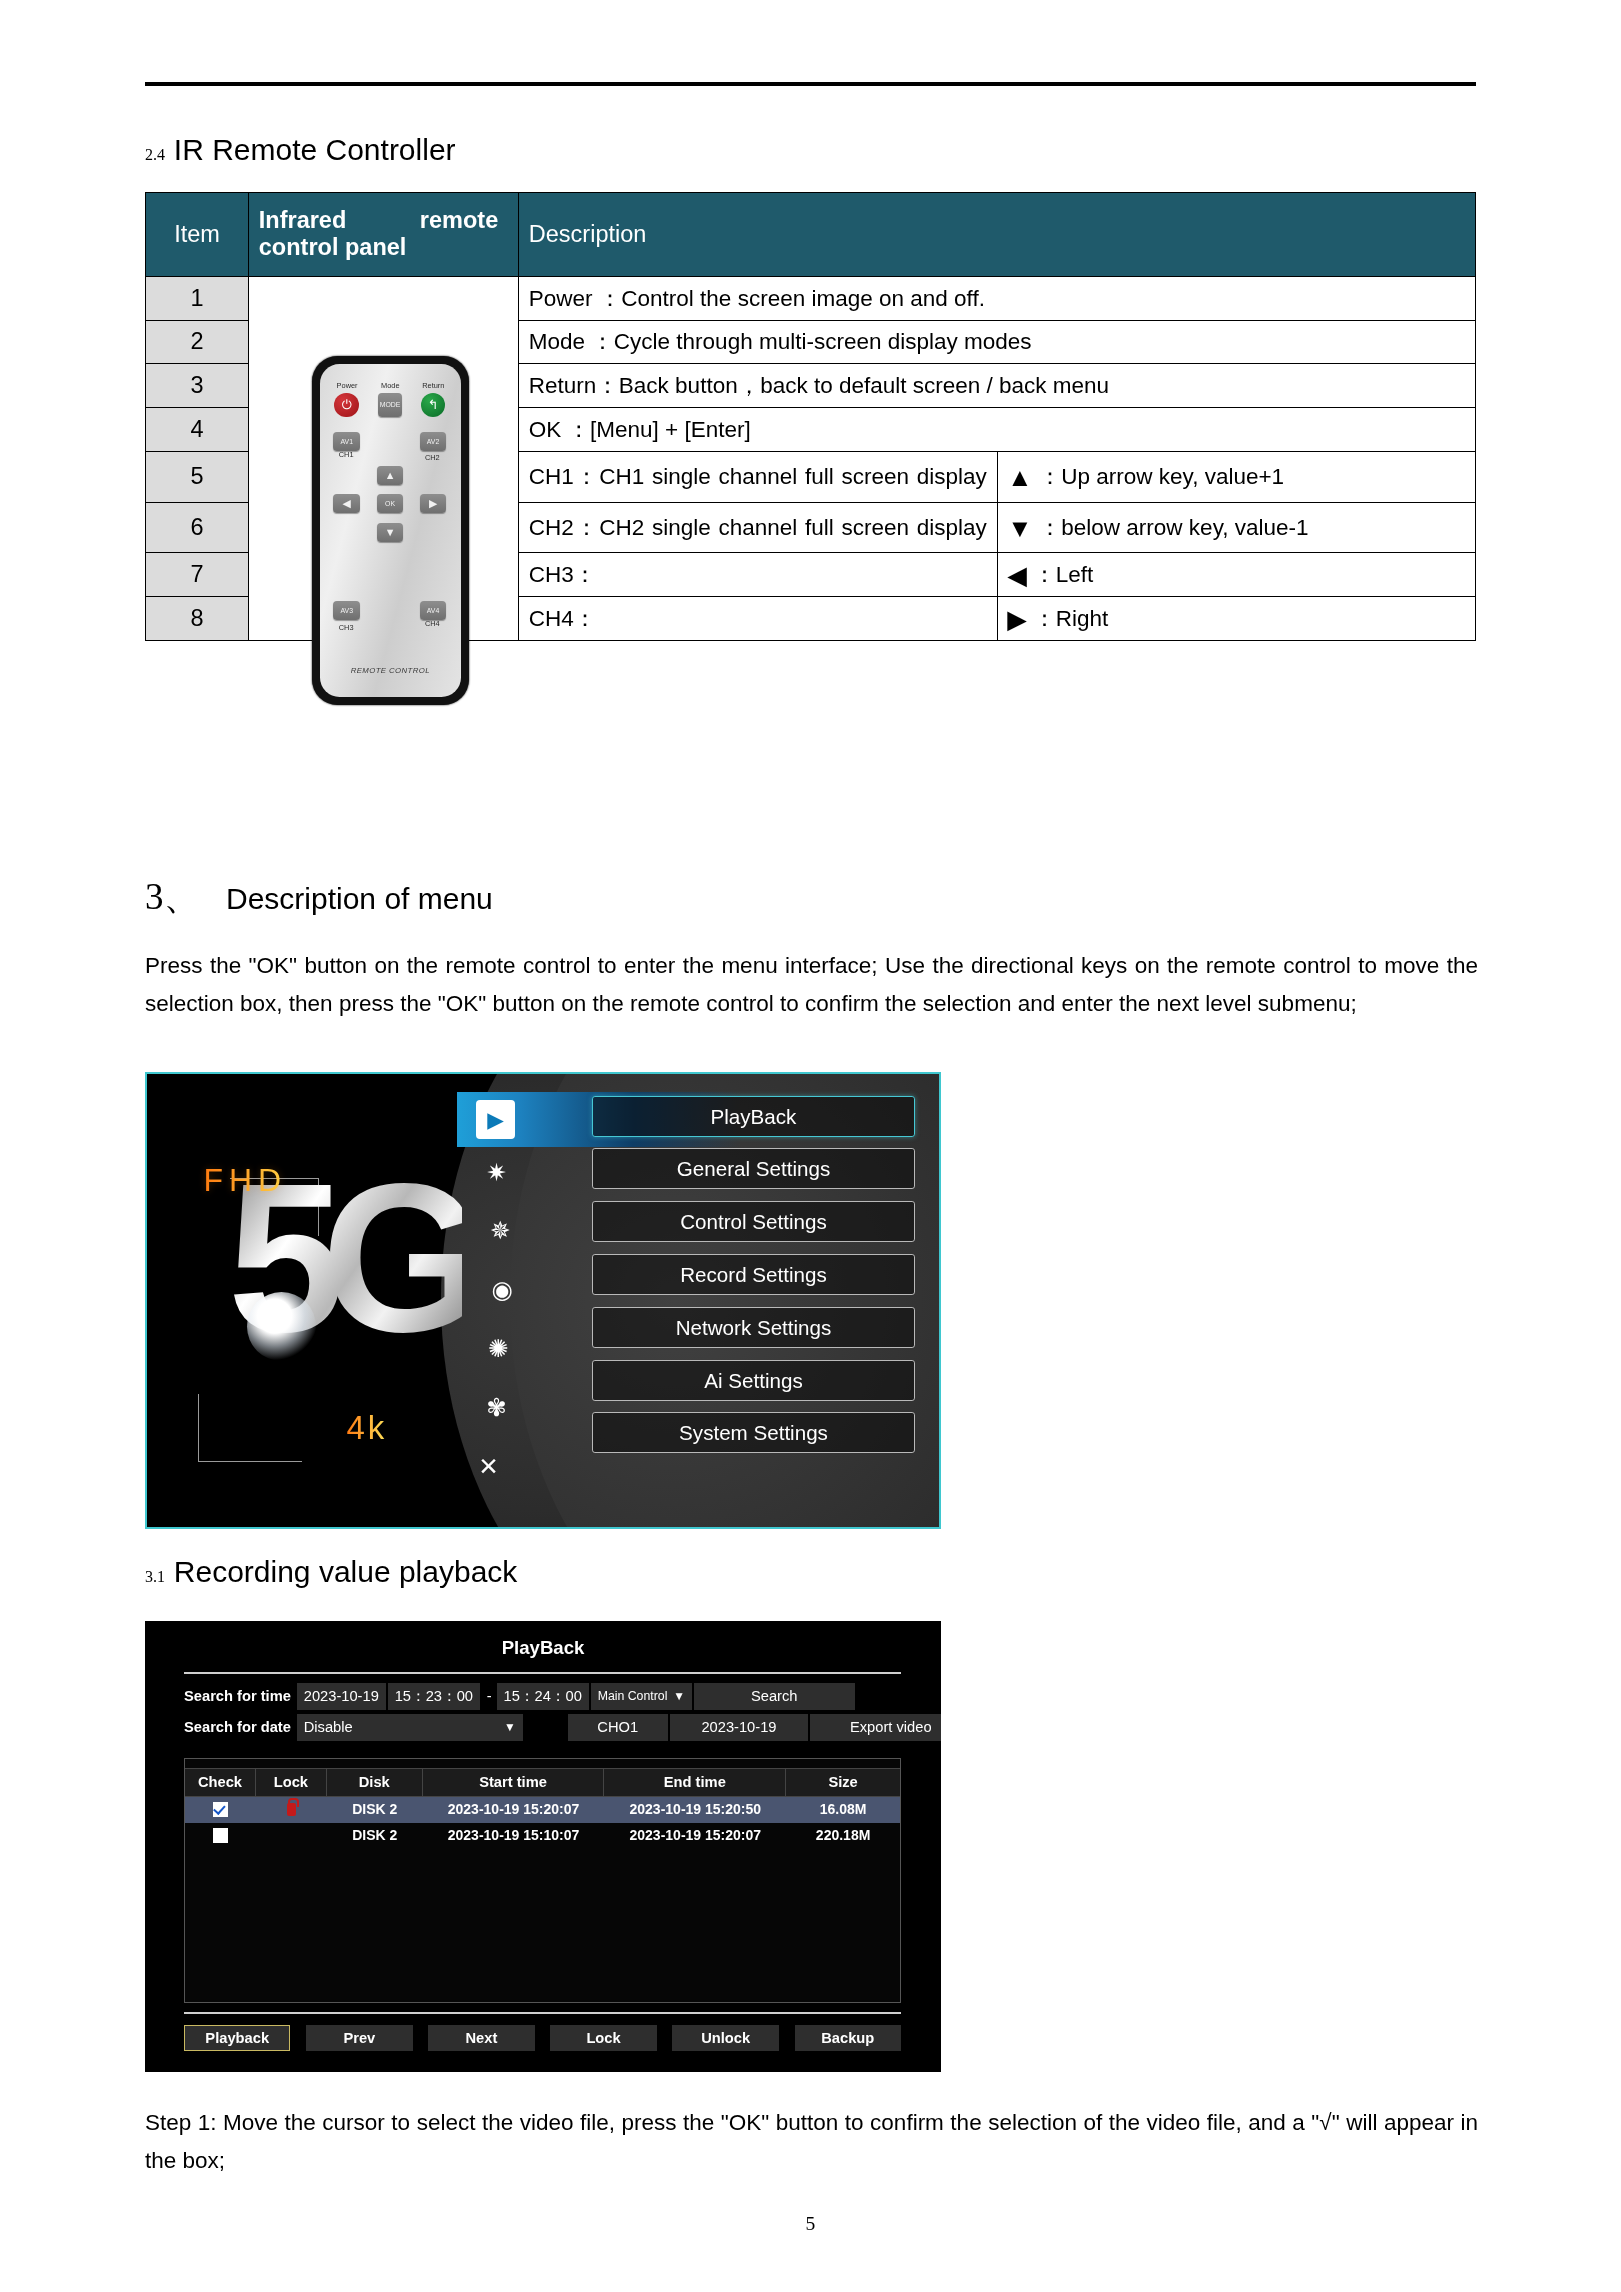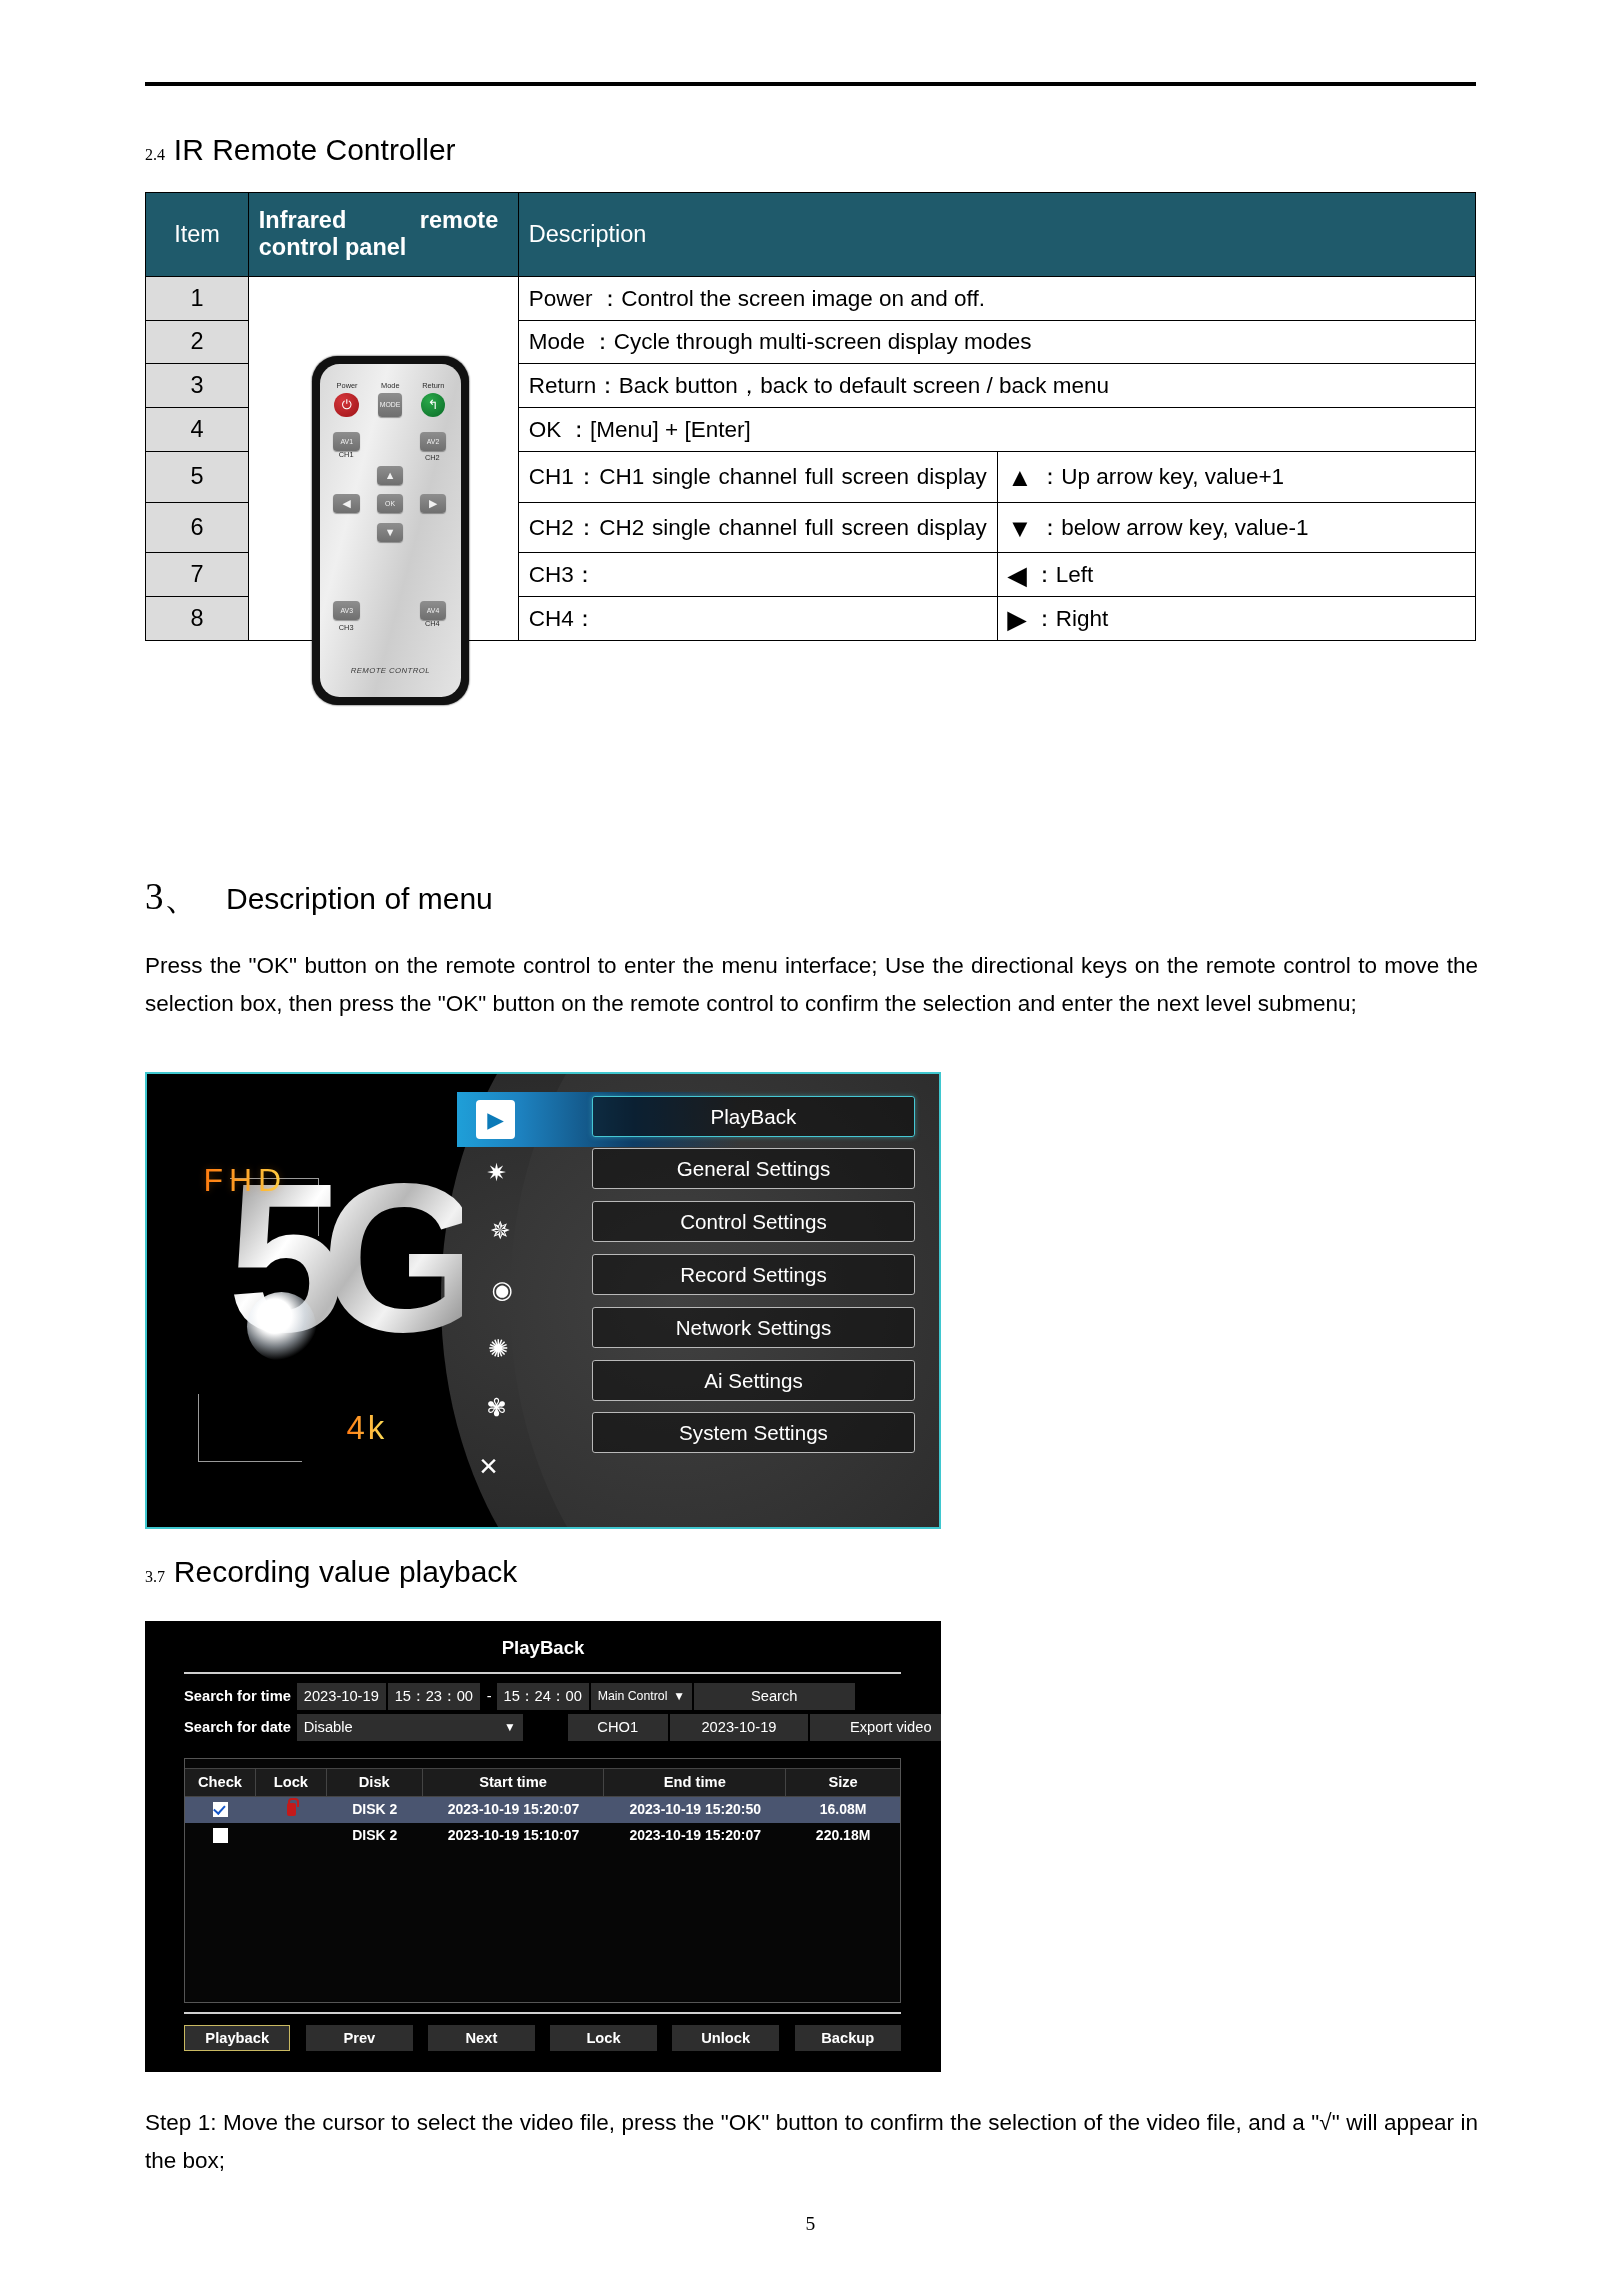--- a/index.html
+++ b/index.html
@@ -645,21 +645,21 @@
       <div class="menu-btn">General Settings</div>
       <div class="menu-btn">Control Settings</div>
       <div class="menu-btn">Record Settings</div>
       <div class="menu-btn">Network Settings</div>
       <div class="menu-btn">Ai Settings</div>
       <div class="menu-btn">System Settings</div>
     </div>
   </div>
 
   <div class="h2" id="h-31">
-    <span class="num">3.7</span><span class="txt">Recording value playback</span>
+    <span class="num">3.1</span><span class="txt">Recording value playback</span>
   </div>
 
   <div class="pb-shot">
     <div class="pb-title">PlayBack</div>
     <div class="pb-rule" id="pb-rule-top"></div>
 
     <div class="pb-row" id="pb-row1">
       <div class="pb-lbl">Search for time</div>
       <div class="pb-fld">2023-10-19</div>
       <div class="pb-fld">15：23：00</div>

